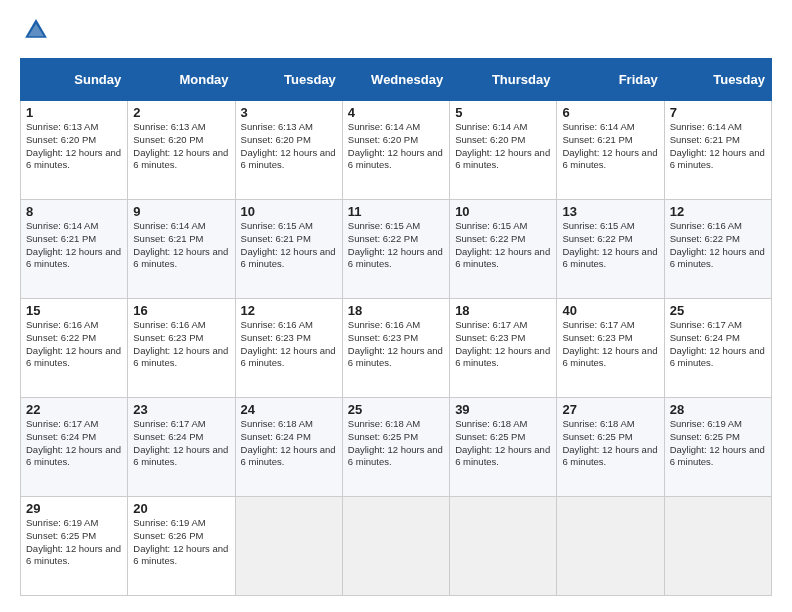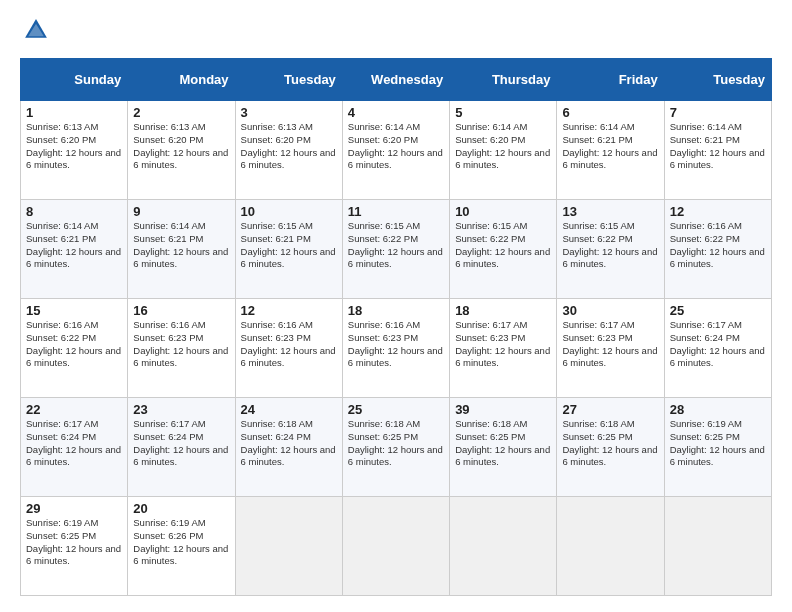--- a/index.html
+++ b/index.html
@@ -204,21 +204,21 @@
           </td>
           <td>
             <span class="day-number">18</span>
             <div class="day-info">Sunrise: 6:16 AM<br>Sunset: 6:23 PM<br>Daylight: 12 hours and 6 minutes.</div>
           </td>
           <td>
             <span class="day-number">18</span>
             <div class="day-info">Sunrise: 6:17 AM<br>Sunset: 6:23 PM<br>Daylight: 12 hours and 6 minutes.</div>
           </td>
           <td>
-            <span class="day-number">30</span>
+            <span class="day-number">40</span>
             <div class="day-info">Sunrise: 6:17 AM<br>Sunset: 6:23 PM<br>Daylight: 12 hours and 6 minutes.</div>
           </td>
           <td>
             <span class="day-number">25</span>
             <div class="day-info">Sunrise: 6:17 AM<br>Sunset: 6:24 PM<br>Daylight: 12 hours and 6 minutes.</div>
           </td>
         </tr>
         <tr>
           <td>
             <span class="day-number">22</span>

